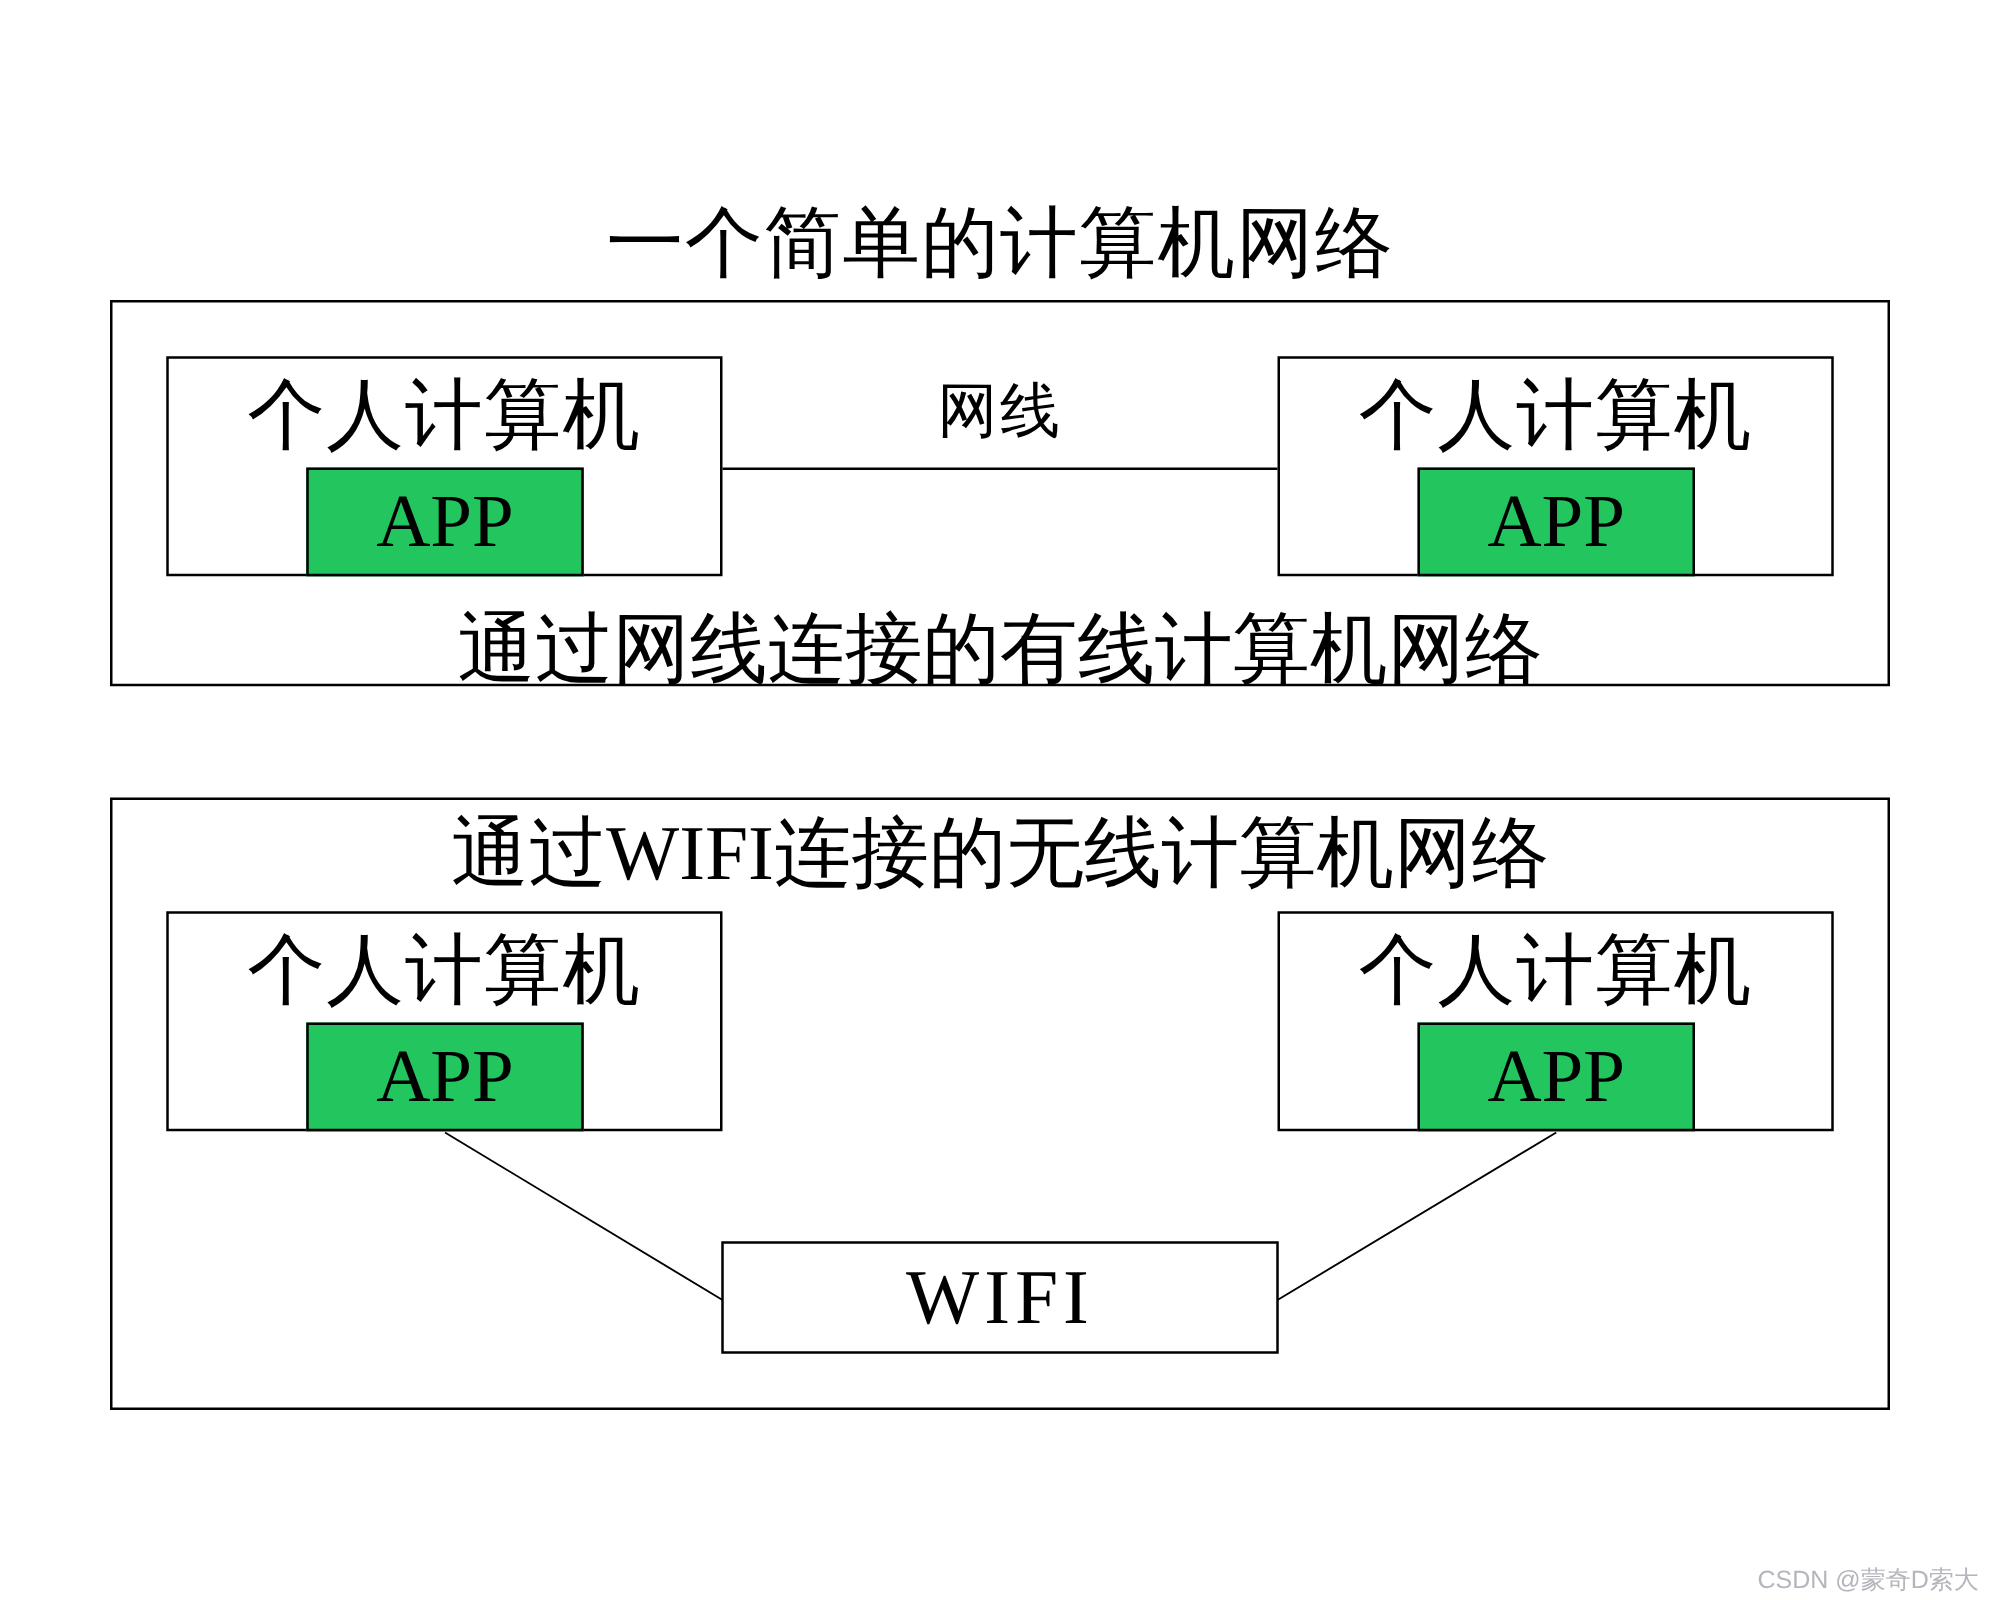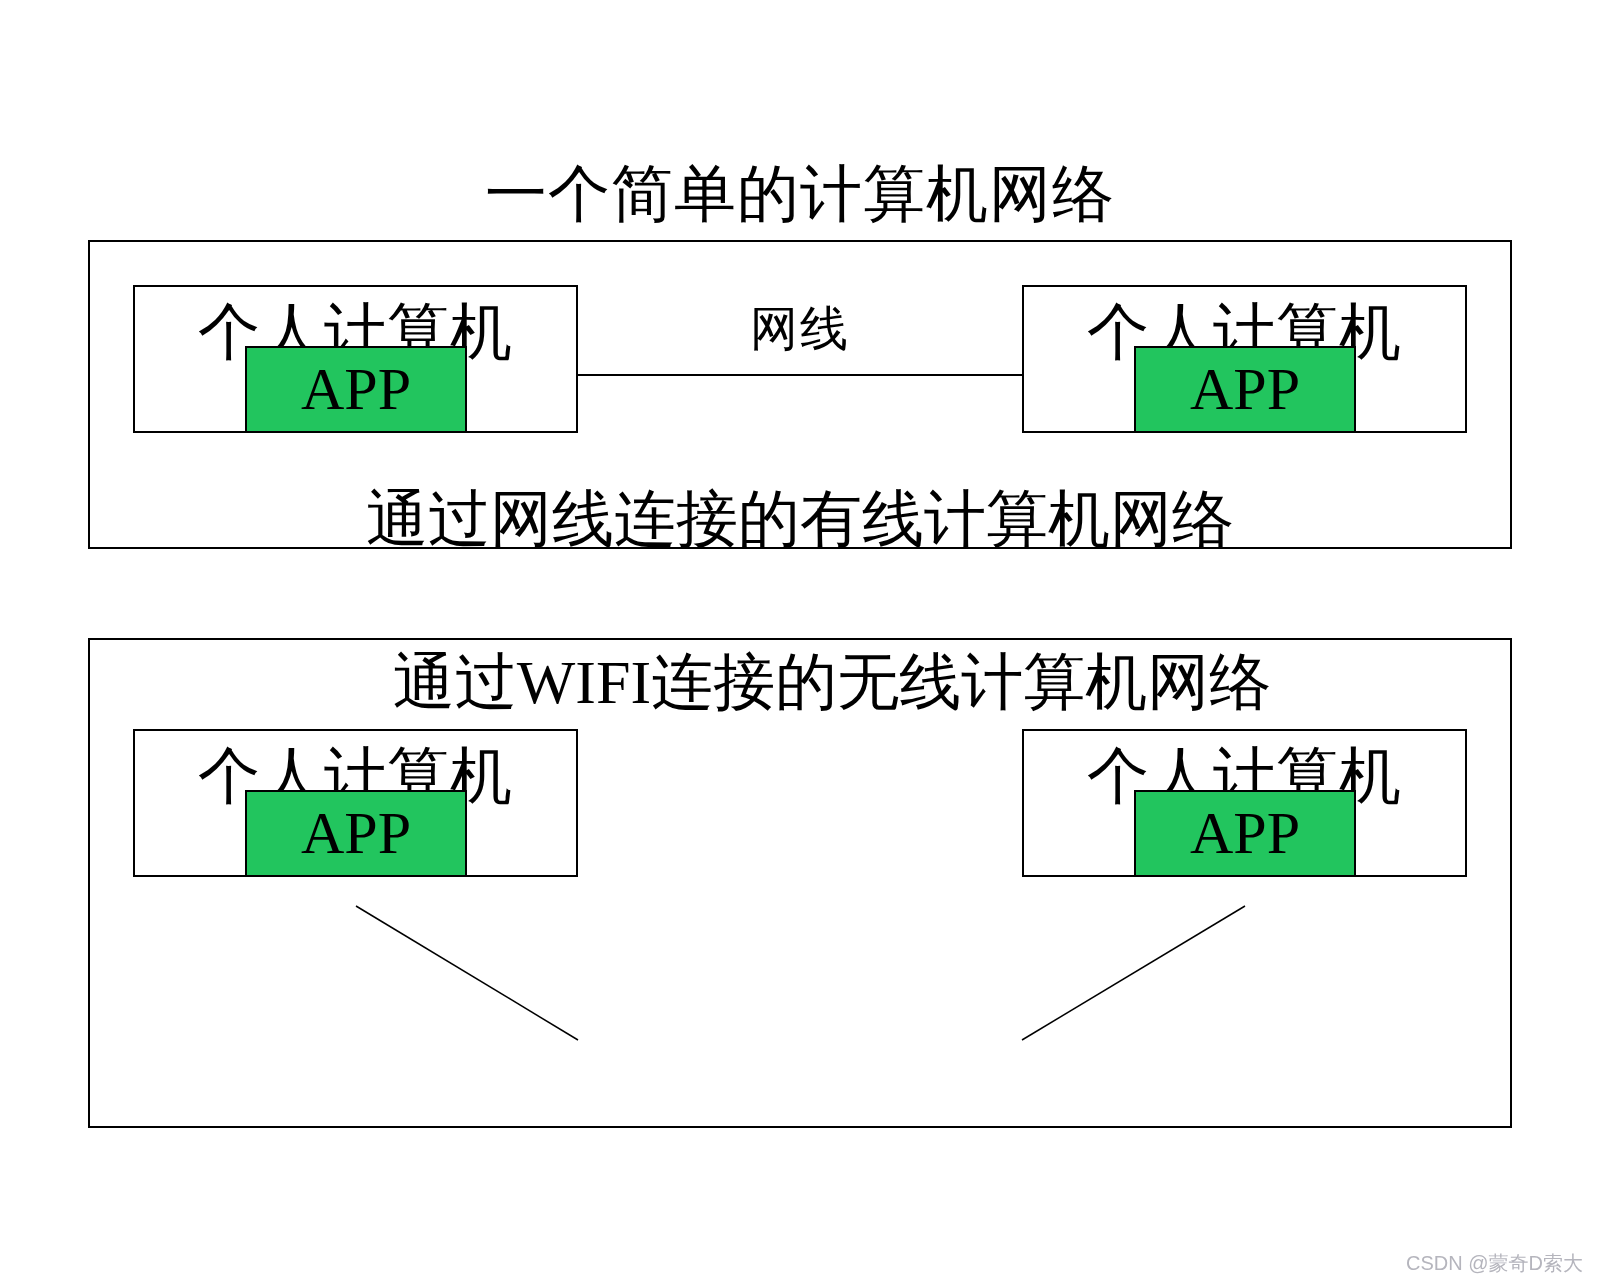--- a/index.html
+++ b/index.html
@@ -18,21 +18,21 @@
     left:88px;top:158px;width:1424px;height:72px;
     font-size:62px;letter-spacing:1px;
   }
   .section-box{
     border:2px solid #000;background:#ffffff;box-sizing:border-box;
   }
   #wired-box{left:88px;top:240px;width:1424px;height:309px;}
   #wireless-box{left:88px;top:638px;width:1424px;height:490px;}
 
   .pc-box{
-    position:absolute;width:445px;height:148px;
+    position:absolute;width:445px;height:176px;
     border:2px solid #000;background:#ffffff;box-sizing:border-box;font-family:Liberation Serif, serif;
   }
   .pc-top-left{left:133px;top:285px;}
   .pc-top-right{left:1022px;top:285px;}
   .pc-bottom-left{left:133px;top:729px;}
   .pc-bottom-right{left:1022px;top:729px;}
 
   .pc-label{
     position:absolute;left:0;top:0;width:441px;height:89px;
     display:flex;align-items:center;justify-content:center;
@@ -49,21 +49,20 @@
     font-size:48px;letter-spacing:2px;
   }
   .wired-caption{
     left:88px;top:465px;width:1424px;height:84px;
     font-size:62px;
     margin-top:12px;
   }
   .wireless-title{
     left:88px;top:640px;width:1424px;height:84px;
     font-size:62px;
-    padding-left:32px;
   }
   #wifi-box{
     left:577px;top:993px;width:446px;height:90px;
     border:2px solid #000;background:#ffffff;box-sizing:border-box;
     font-size:62px;letter-spacing:4px;
   }
   #link-lines{left:0;top:0;width:1600px;height:1280px;pointer-events:none;}
   .watermark{
     right:17px;top:1250px;height:24px;
     font-family:Liberation Sans, sans-serif;
@@ -100,20 +99,21 @@
   <div class="pc-box pc-bottom-left">
     <div class="pc-label">个人计算机</div>
     <div class="app-box">APP</div>
   </div>
 
   <div class="pc-box pc-bottom-right">
     <div class="pc-label">个人计算机</div>
     <div class="app-box">APP</div>
   </div>
 
+  <div id="wifi-box" class="abs center-text">WIFI</div>
 
   <svg id="link-lines" class="abs" viewBox="0 0 1600 1280" xmlns="http://www.w3.org/2000/svg">
     <line x1="578" y1="375" x2="1022" y2="375" stroke="#000000" stroke-width="2"></line>
     <line x1="356" y1="906" x2="578" y2="1040" stroke="#000000" stroke-width="1.5"></line>
     <line x1="1245" y1="906" x2="1022" y2="1040" stroke="#000000" stroke-width="1.5"></line>
   </svg>
 
   <div class="abs watermark">CSDN @蒙奇D索大</div>
 
 </div>

